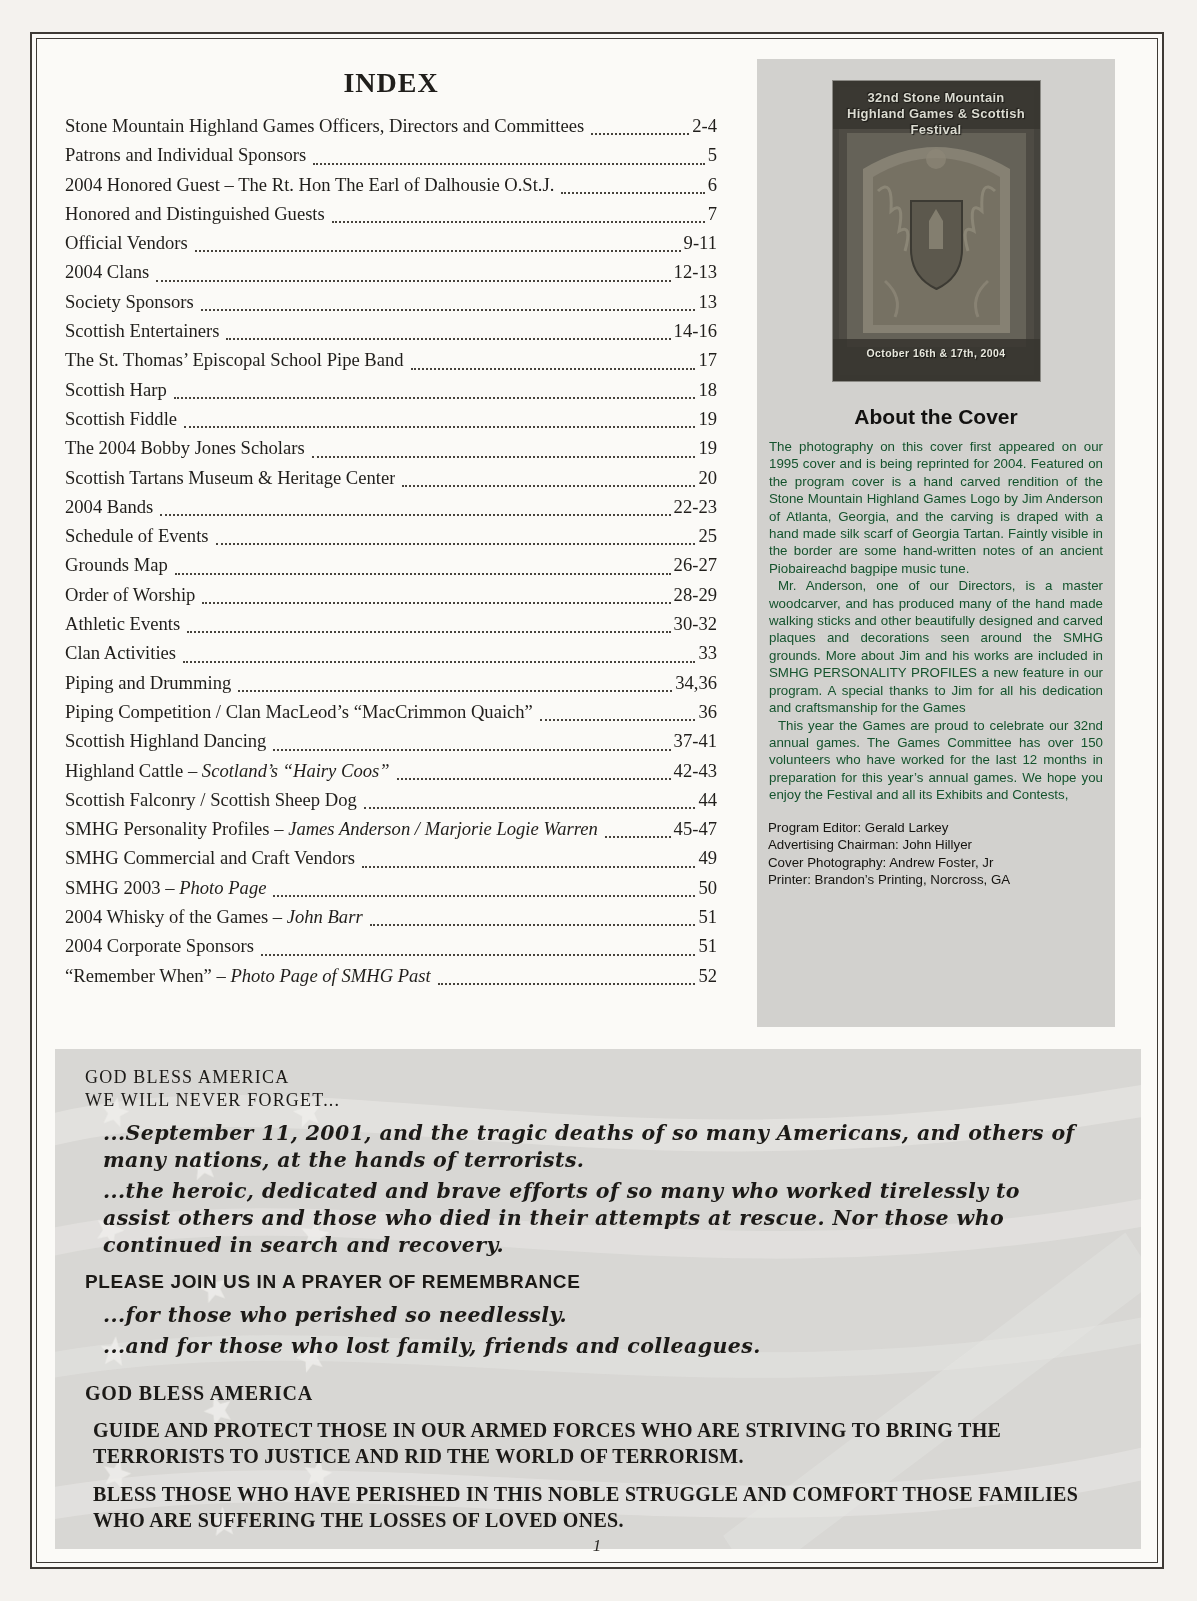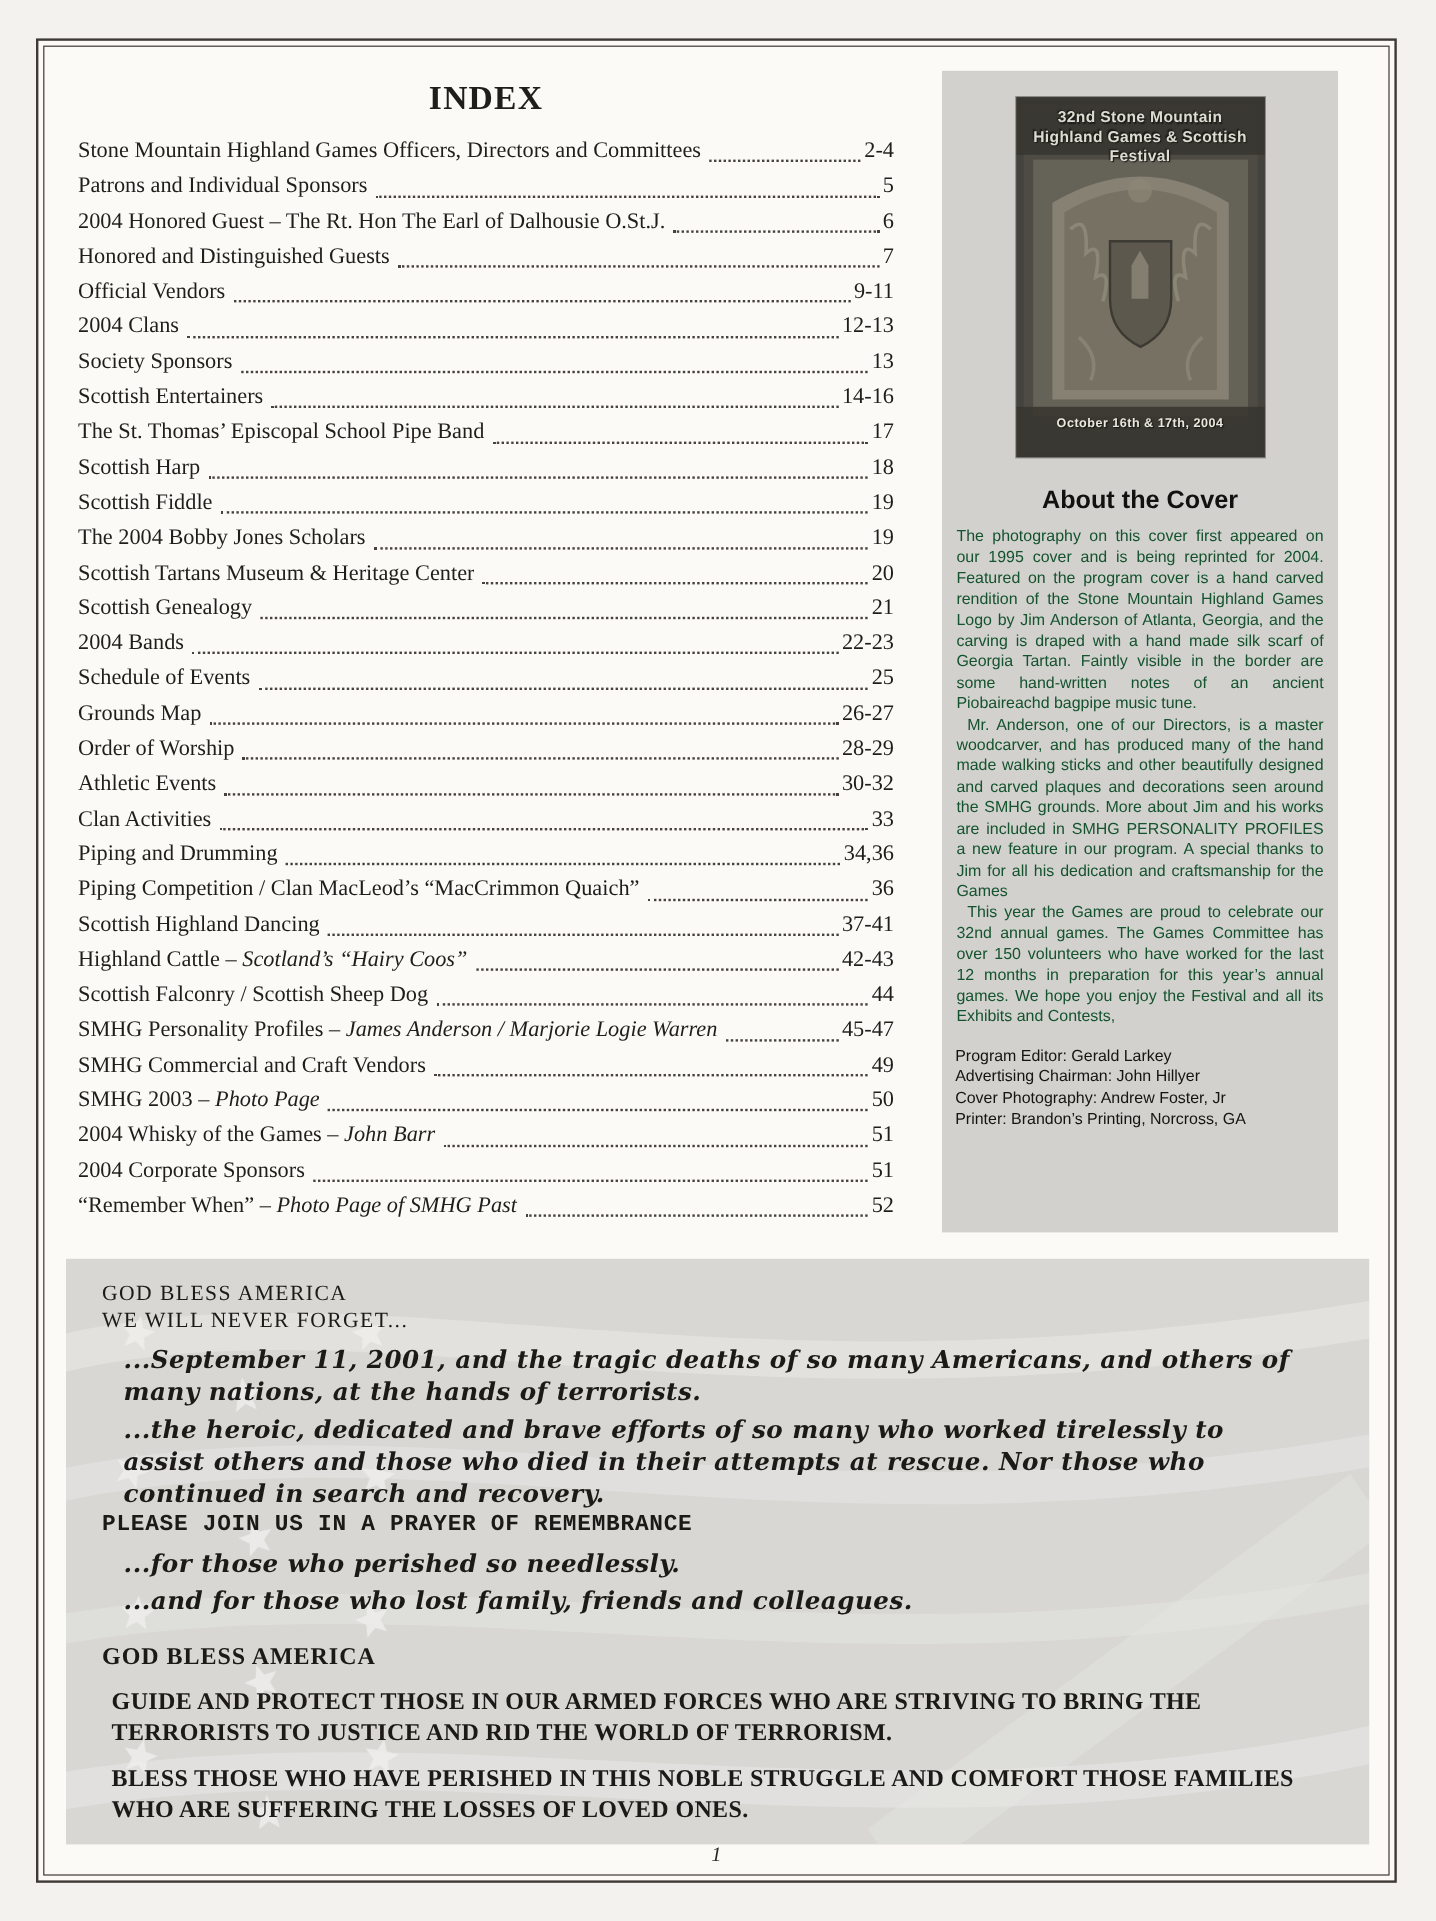--- a/index.html
+++ b/index.html
@@ -28,21 +28,21 @@
   .toc-row { display:flex; align-items:baseline; line-height:29.3px; font-size:18.6px; }
   .toc-label { white-space:nowrap; overflow:hidden; }
   .toc-label .it { font-style:italic; }
   .toc-dots {
     flex:1; min-width:16px; align-self:flex-end;
     border-bottom:2.4px dotted #46423c; margin:0 3px 5px 7px;
   }
   .toc-page { white-space:nowrap; }
   
   .sidebar {
-    width:330px; flex-shrink:0; background:#d2d1ce;
+    width:358px; flex-shrink:0; background:#d2d1ce;
     min-height:968px; padding:22px 11px 16px 11px;
   }
   .cover {
     width:207px; height:300px; margin:0 auto; position:relative;
     background:#43413b; box-shadow:0 0 0 1px #8b8a85;
   }
   .cover svg { position:absolute; inset:0; }
   .cover-title {
     position:absolute; top:9px; left:10px; right:10px; text-align:center;
     font-family:"Liberation Sans", sans-serif; font-weight:bold;
@@ -84,22 +84,22 @@
     font-family:"Liberation Serif", serif; font-size:18px; letter-spacing:1.2px;
     margin-top:2px;
   }
   .mem-head:first-child { margin-top:4px; }
   .mem-script {
     font-family:"DejaVu Serif", serif; font-style:italic; font-weight:bold;
     font-size:20.5px; line-height:27px; letter-spacing:.4px;
     max-width:990px; margin-top:9px;
   }
   .mem-prayer {
-    font-family:Liberation Mono, monospace; font-weight:bold; font-size:19px;
-    letter-spacing:.6px; margin-top:0;
+    font-family:Liberation Sans, sans-serif; font-weight:bold; font-size:19px;
+    letter-spacing:.6px; margin-top:12px;
   }
   .mem-script + .mem-script { margin-top:4px; }
   .mem-head3 {
     font-family:"Liberation Serif", serif; font-weight:bold; font-size:20px;
     letter-spacing:.8px; margin-top:22px;
   }
   .mem-caps {
     font-family:"Liberation Serif", serif; font-weight:bold; font-size:20px;
     line-height:26px; letter-spacing:.3px; max-width:1010px; margin-top:12px;
   }
@@ -178,25 +178,20 @@
             </div>
             <div class="toc-row">
               <span class="toc-label"><span>The 2004 Bobby Jones Scholars</span></span>
               <span class="toc-dots"></span>
               <span class="toc-page">19</span>
             </div>
             <div class="toc-row">
               <span class="toc-label"><span>Scottish Tartans Museum &amp; Heritage Center</span></span>
               <span class="toc-dots"></span>
               <span class="toc-page">20</span>
-            </div>
-            <div class="toc-row">
-              <span class="toc-label"><span>Scottish Genealogy</span></span>
-              <span class="toc-dots"></span>
-              <span class="toc-page">21</span>
             </div>
             <div class="toc-row">
               <span class="toc-label"><span>2004 Bands</span></span>
               <span class="toc-dots"></span>
               <span class="toc-page">22-23</span>
             </div>
             <div class="toc-row">
               <span class="toc-label"><span>Schedule of Events</span></span>
               <span class="toc-dots"></span>
               <span class="toc-page">25</span>

